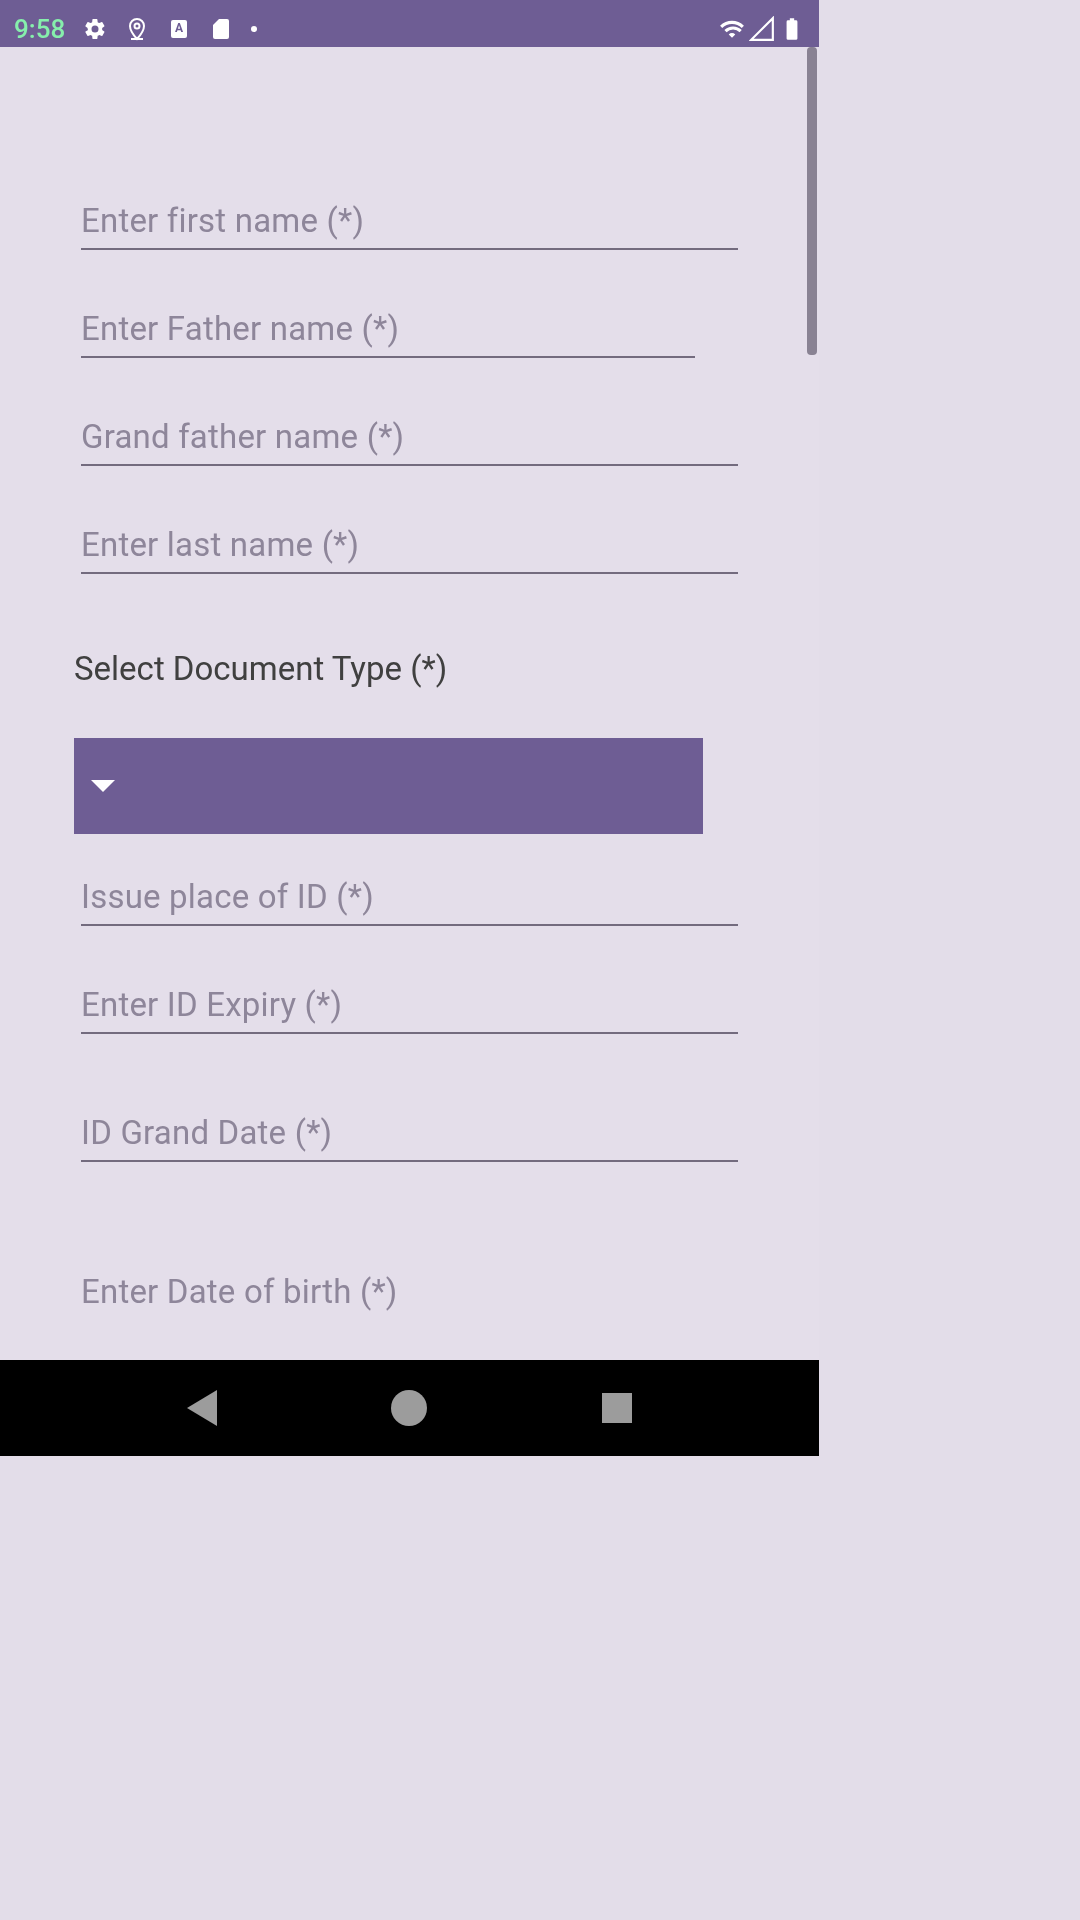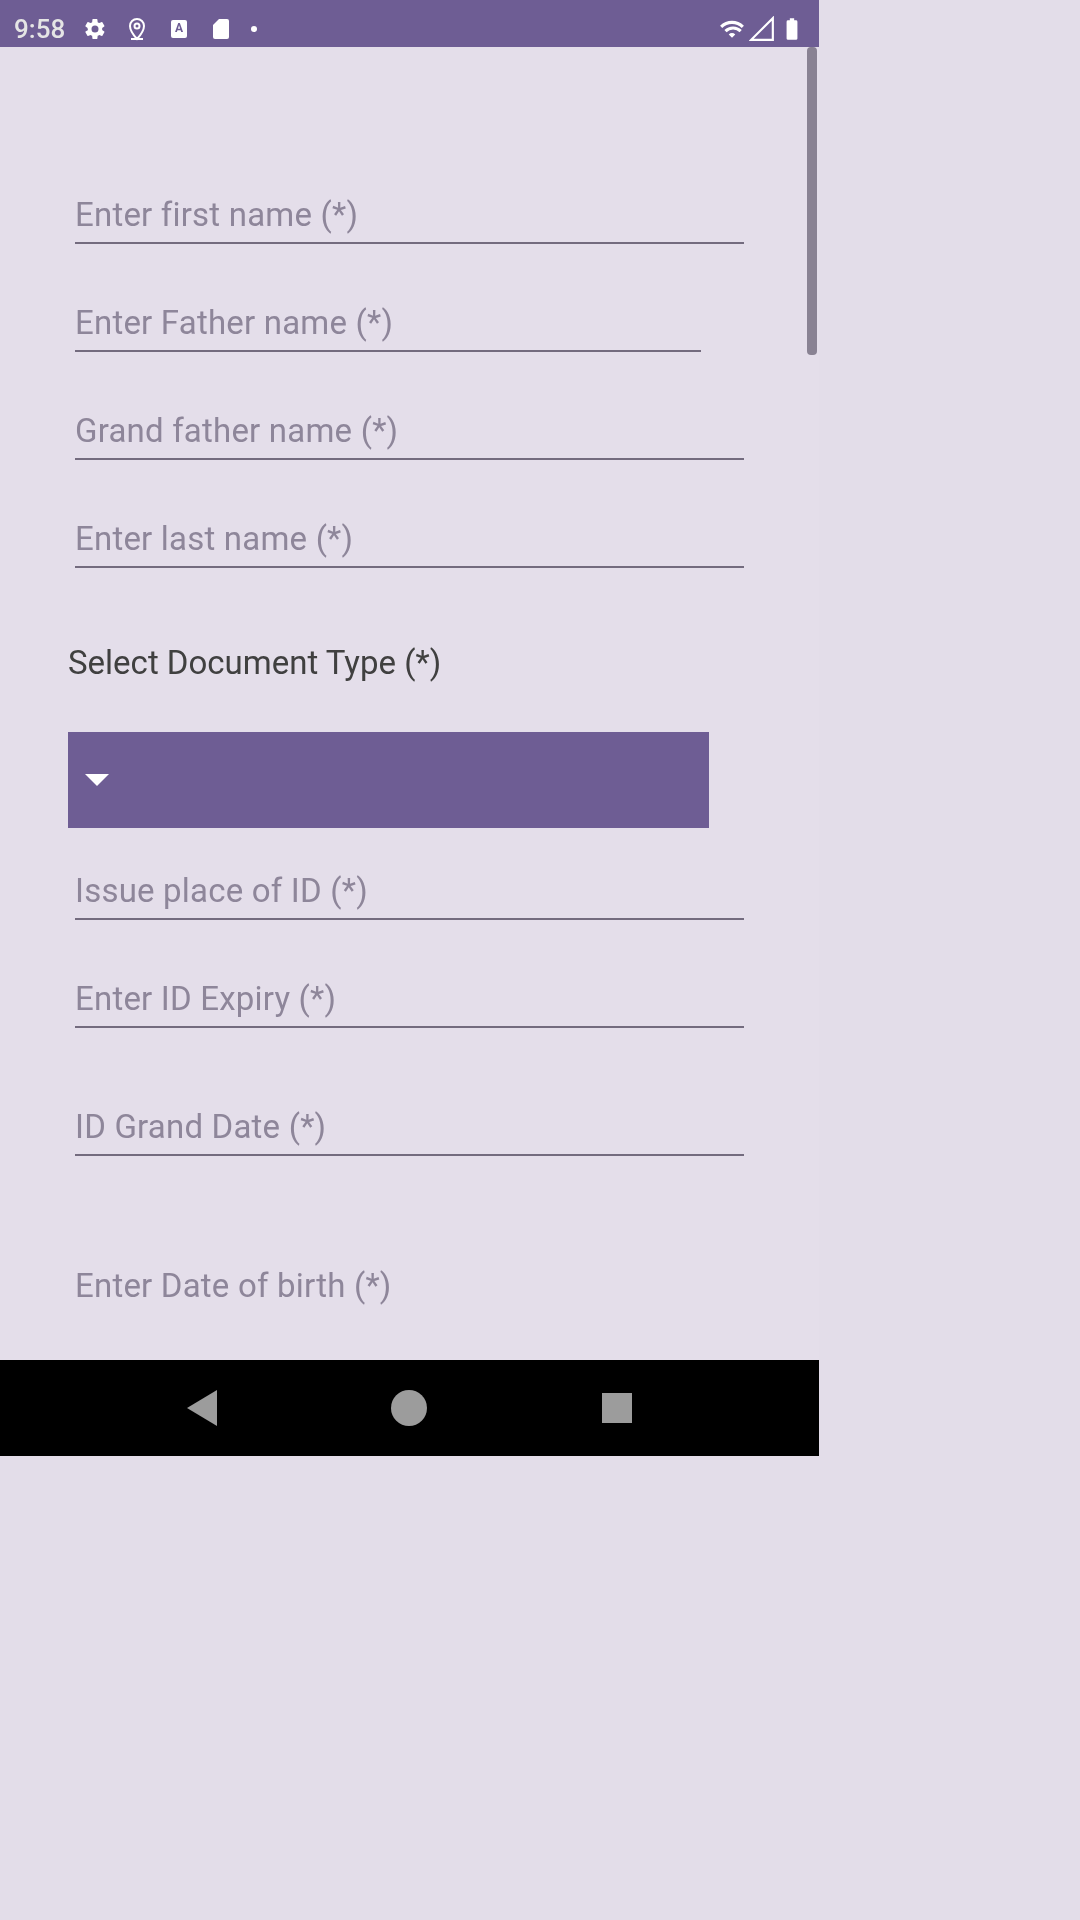--- a/index.html
+++ b/index.html
@@ -15,21 +15,21 @@
       overflow: hidden;
       position: relative;
     }
     .status-bar {
       height: 58px;
       background: #6e5d94;
       display: flex;
       justify-content: space-between;
       align-items: center;
       padding: 0 14px;
-      color: #e5e5e5;
+      color: #86efac;
     }
     .status-left {
       display: flex;
       align-items: center;
       gap: 18px;
       font-size: 26px;
       font-weight: 500;
     }
     .status-time {
       font-size: 26px;
@@ -56,21 +56,21 @@
       height: 26px;
       fill: #fff;
     }
     .content {
       position: absolute;
       top: 47px;
       left: 0;
       right: 0;
       bottom: 96px;
       background: #e4deea;
-      padding: 9px;
+      padding: 15px;
       overflow: hidden;
     }
     .scroll-area {
       height: 100%;
       overflow-y: hidden;
     }
     .form-container {
       padding-top: 130px;
     }
     .text-input {

